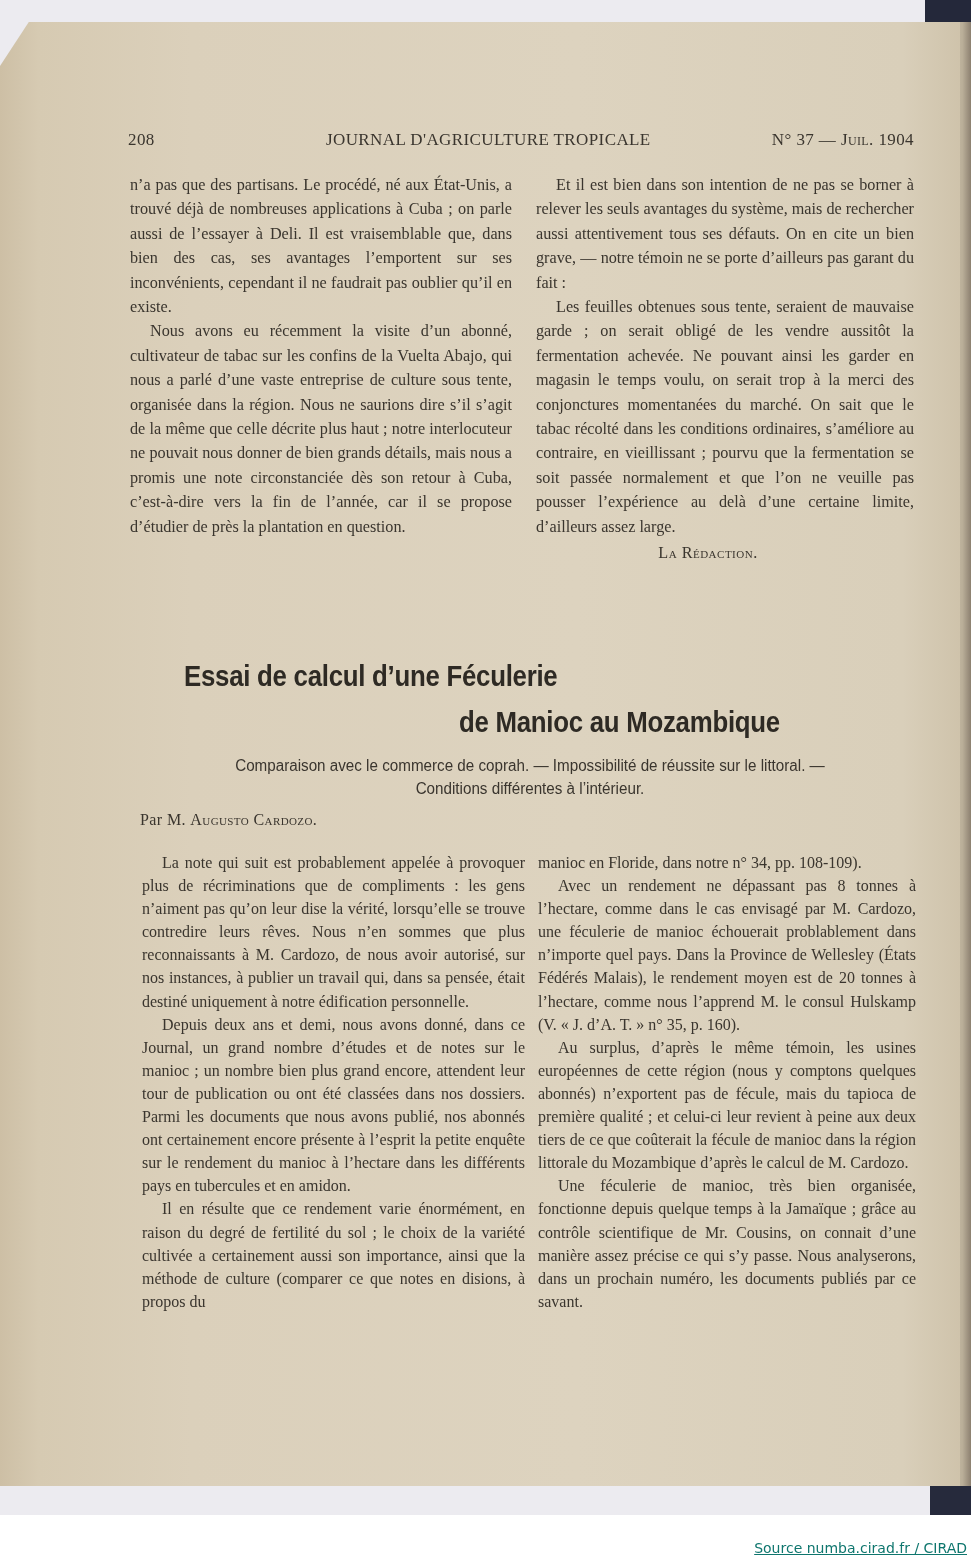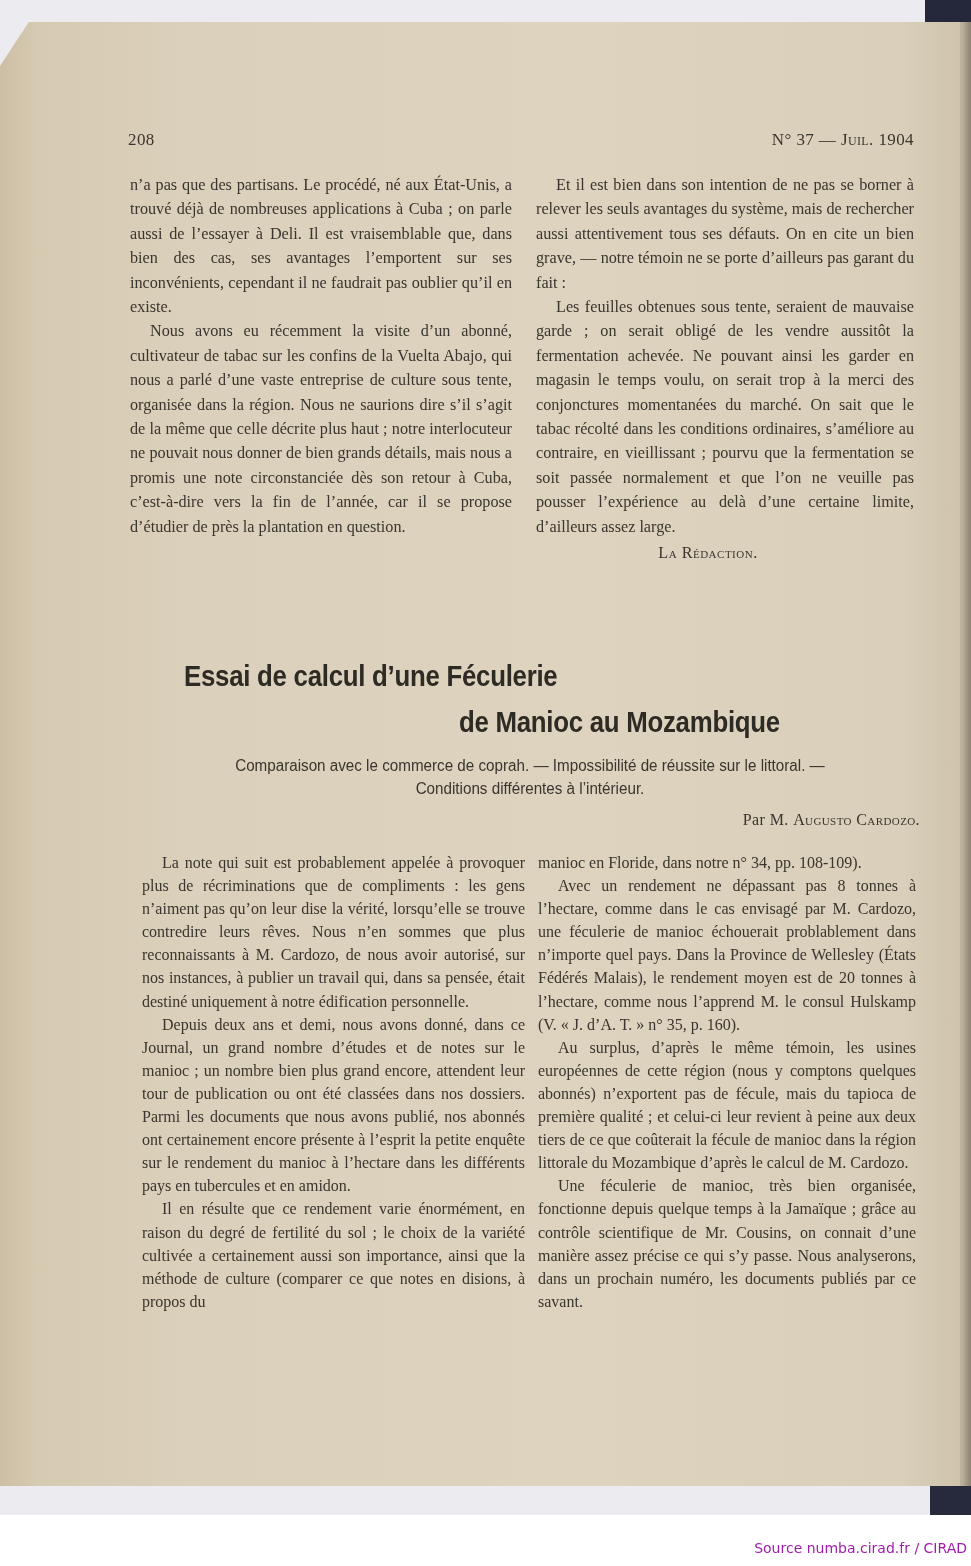--- a/index.html
+++ b/index.html
@@ -56,42 +56,43 @@
     transform-origin: left top; color: #2e2a24;
   }
   .title-1 { left: 184px; top: 659px; }
   .title-2 { left: 459px; top: 705px; }
   .subtitle {
     position: absolute; left: 140px; top: 754px; width: 780px; text-align: center;
     font-family: "Liberation Sans", "DejaVu Sans", sans-serif; font-size: 16px; line-height: 23px;
     transform: scaleX(0.95); transform-origin: center top;
   }
   .byline {
-    position: absolute; left: 140px; top: 811px; width: 780px; text-align: right;
+    position: absolute; left: 140px; top: 811px; width: 780px; text-align: left;
     font-size: 16px; letter-spacing: 0.4px;
   }
   .col-bot-left  { left: 142px; top: 851px; width: 383px; font-size: 16px; line-height: 23.1px; }
   .col-bot-right { left: 538px; top: 851px; width: 378px; font-size: 16px; line-height: 23.1px; font-family: Liberation Serif, serif; }
 
   .source-credit {
     position: absolute; right: 4px; top: 1540px;
-    font-family: "DejaVu Sans", sans-serif; font-size: 14px; color: #a21caf;
+    font-family: "DejaVu Sans", sans-serif; font-size: 14px; color: #0f766e; text-decoration: underline;
   }
 </style>
 </head>
 <body>
 
 <div class="scan-bg"></div>
 <div class="binding-top"></div>
 <div class="page-edge"></div>
 <div class="page"></div>
 <div class="binding-bottom"></div>
 
 <div class="running-head ink">
   <span class="pnum">208</span>
+  <span class="jtitle">JOURNAL D'AGRICULTURE TROPICALE</span>
   <span class="issue sc">N° 37 — Juil. 1904</span>
 </div>
 
 <div class="col col-top-left ink">
   <p>n’a pas que des partisans. Le procédé, né aux État-Unis, a trouvé déjà de nombreuses applications à Cuba ; on parle aussi de l’essayer à Deli. Il est vraisemblable que, dans bien des cas, ses avantages l’emportent sur ses inconvénients, cependant il ne faudrait pas oublier qu’il en existe.</p>
   <p class="indent">Nous avons eu récemment la visite d’un abonné, cultivateur de tabac sur les confins de la Vuelta Abajo, qui nous a parlé d’une vaste entreprise de culture sous tente, organisée dans la région. Nous ne saurions dire s’il s’agit de la même que celle décrite plus haut ; notre interlocuteur ne pouvait nous donner de bien grands détails, mais nous a promis une note circonstanciée dès son retour à Cuba, c’est-à-dire vers la fin de l’année, car il se propose d’étudier de près la plantation en question.</p>
 </div>
 
 <div class="col col-top-right ink">
   <p class="indent">Et il est bien dans son intention de ne pas se borner à relever les seuls avantages du système, mais de rechercher aussi attentivement tous ses défauts. On en cite un bien grave, — notre témoin ne se porte d’ailleurs pas garant du fait :</p>

